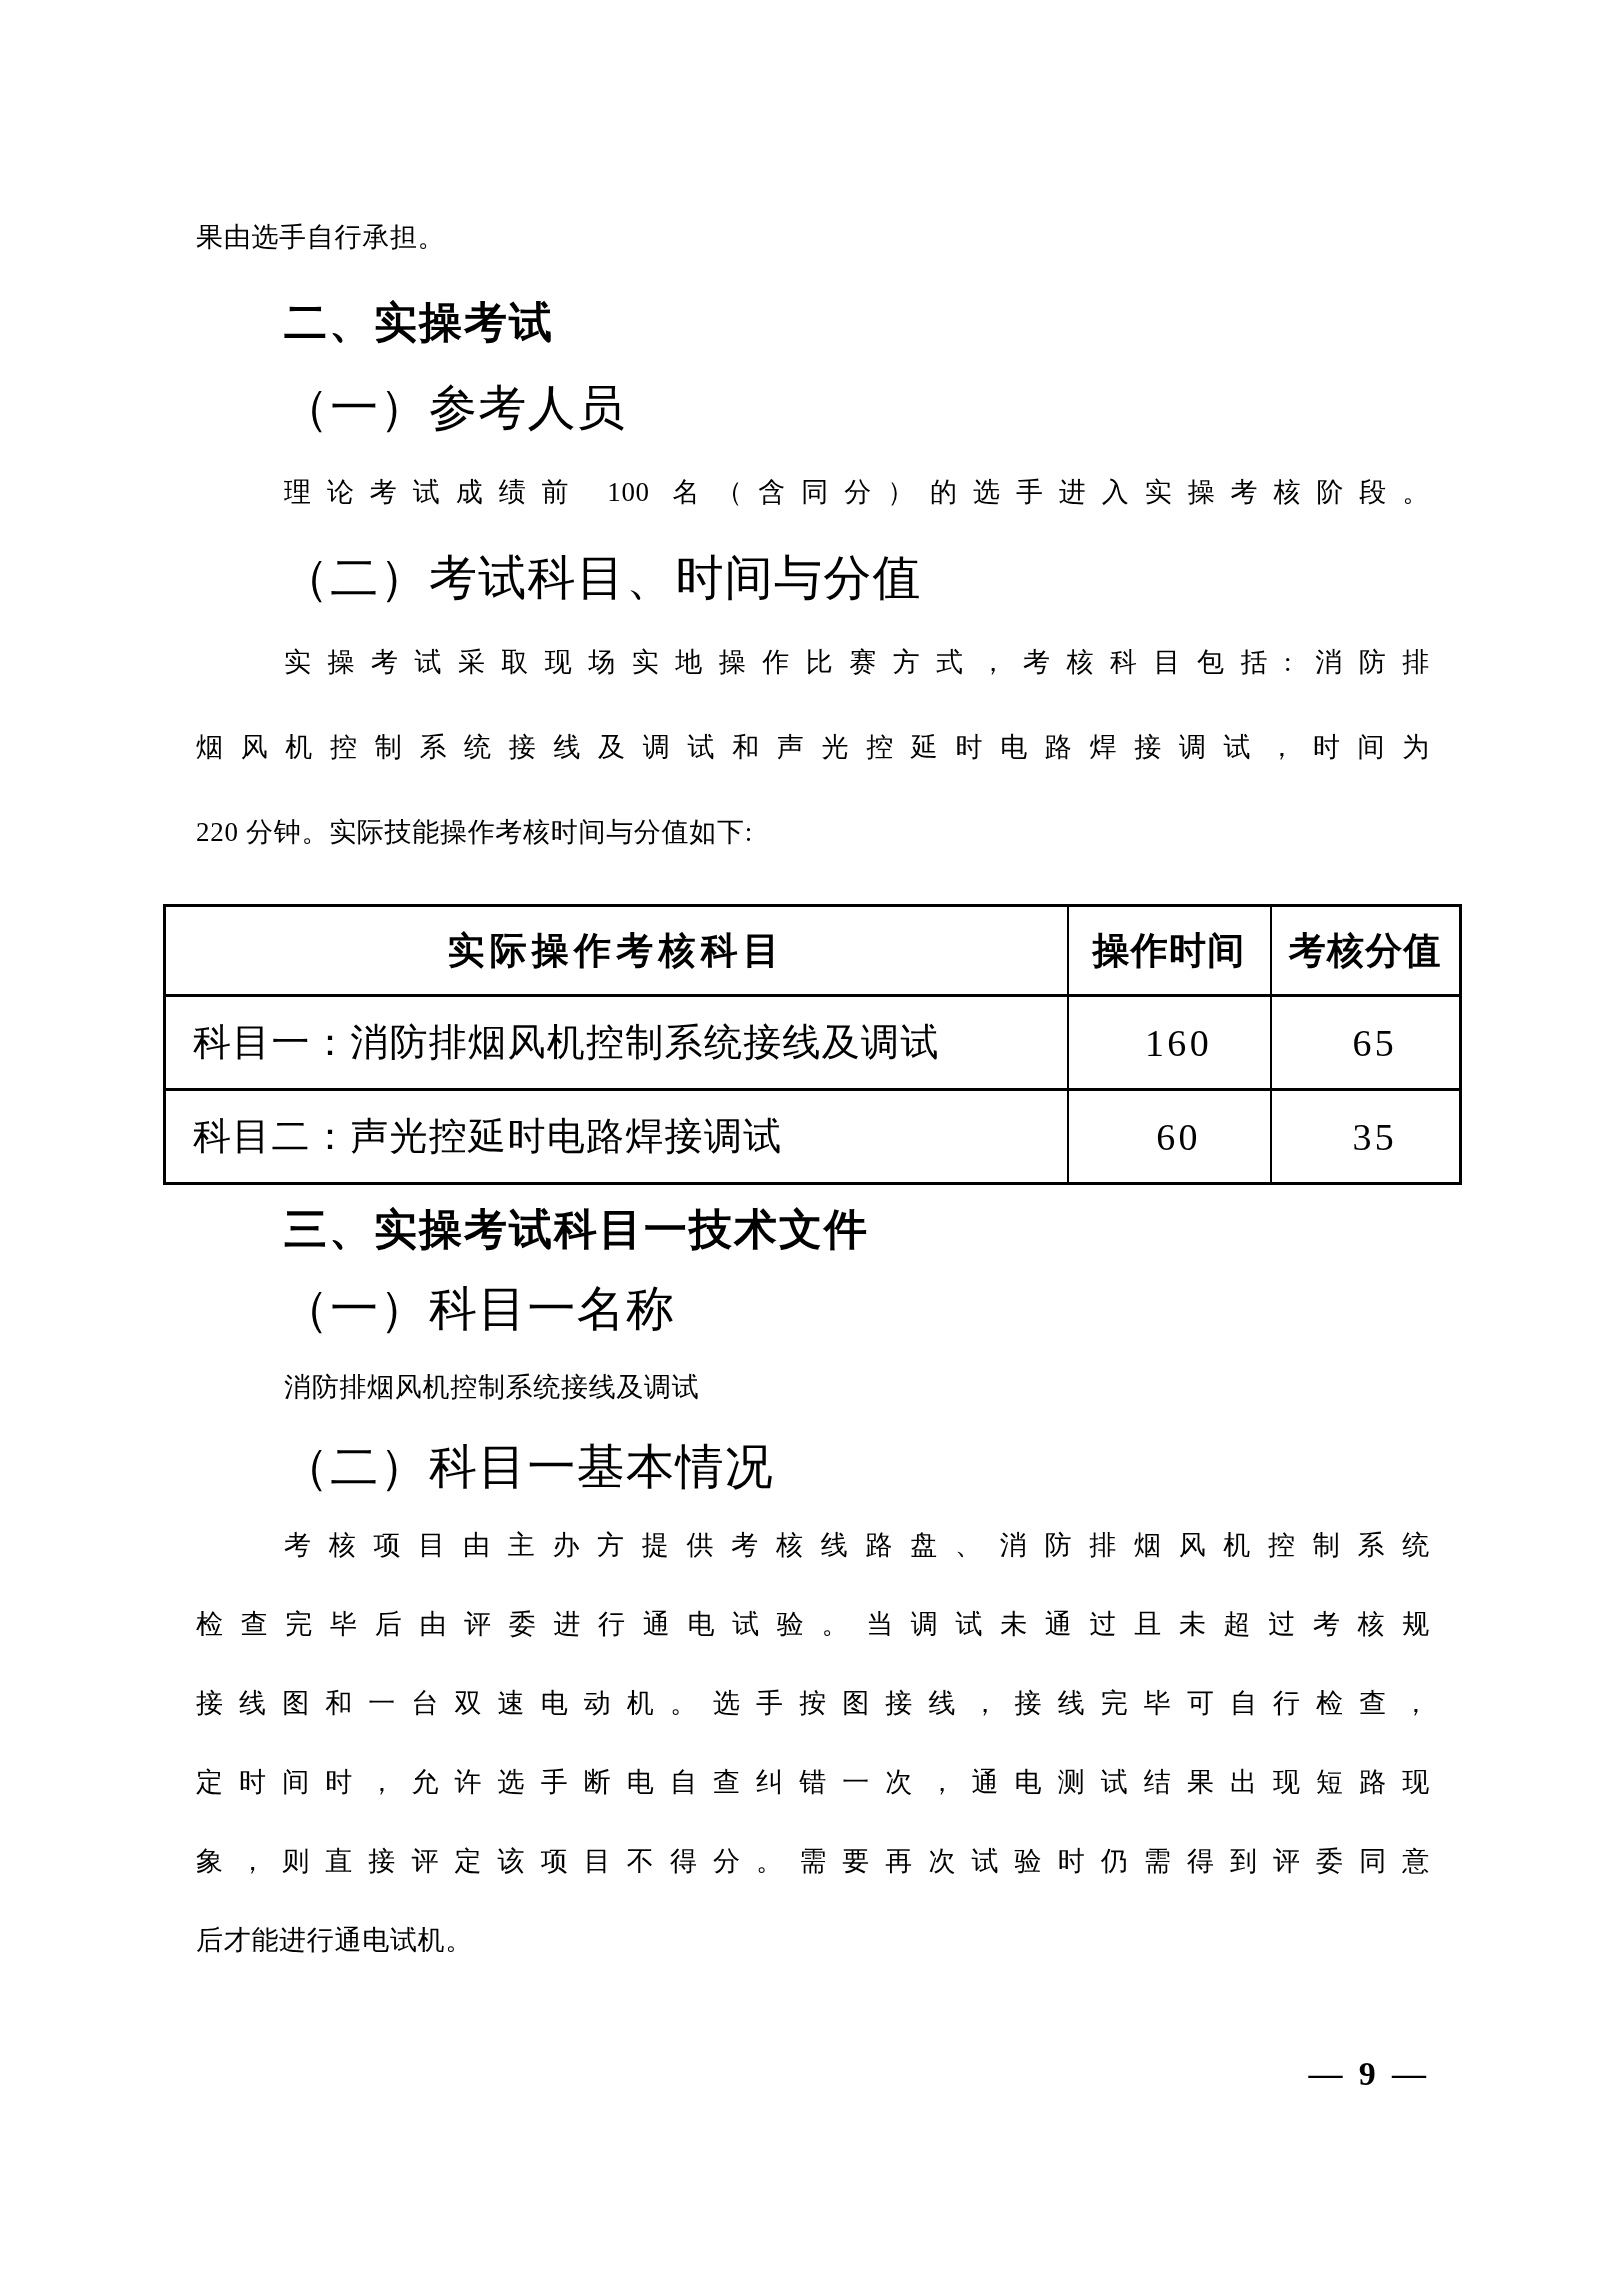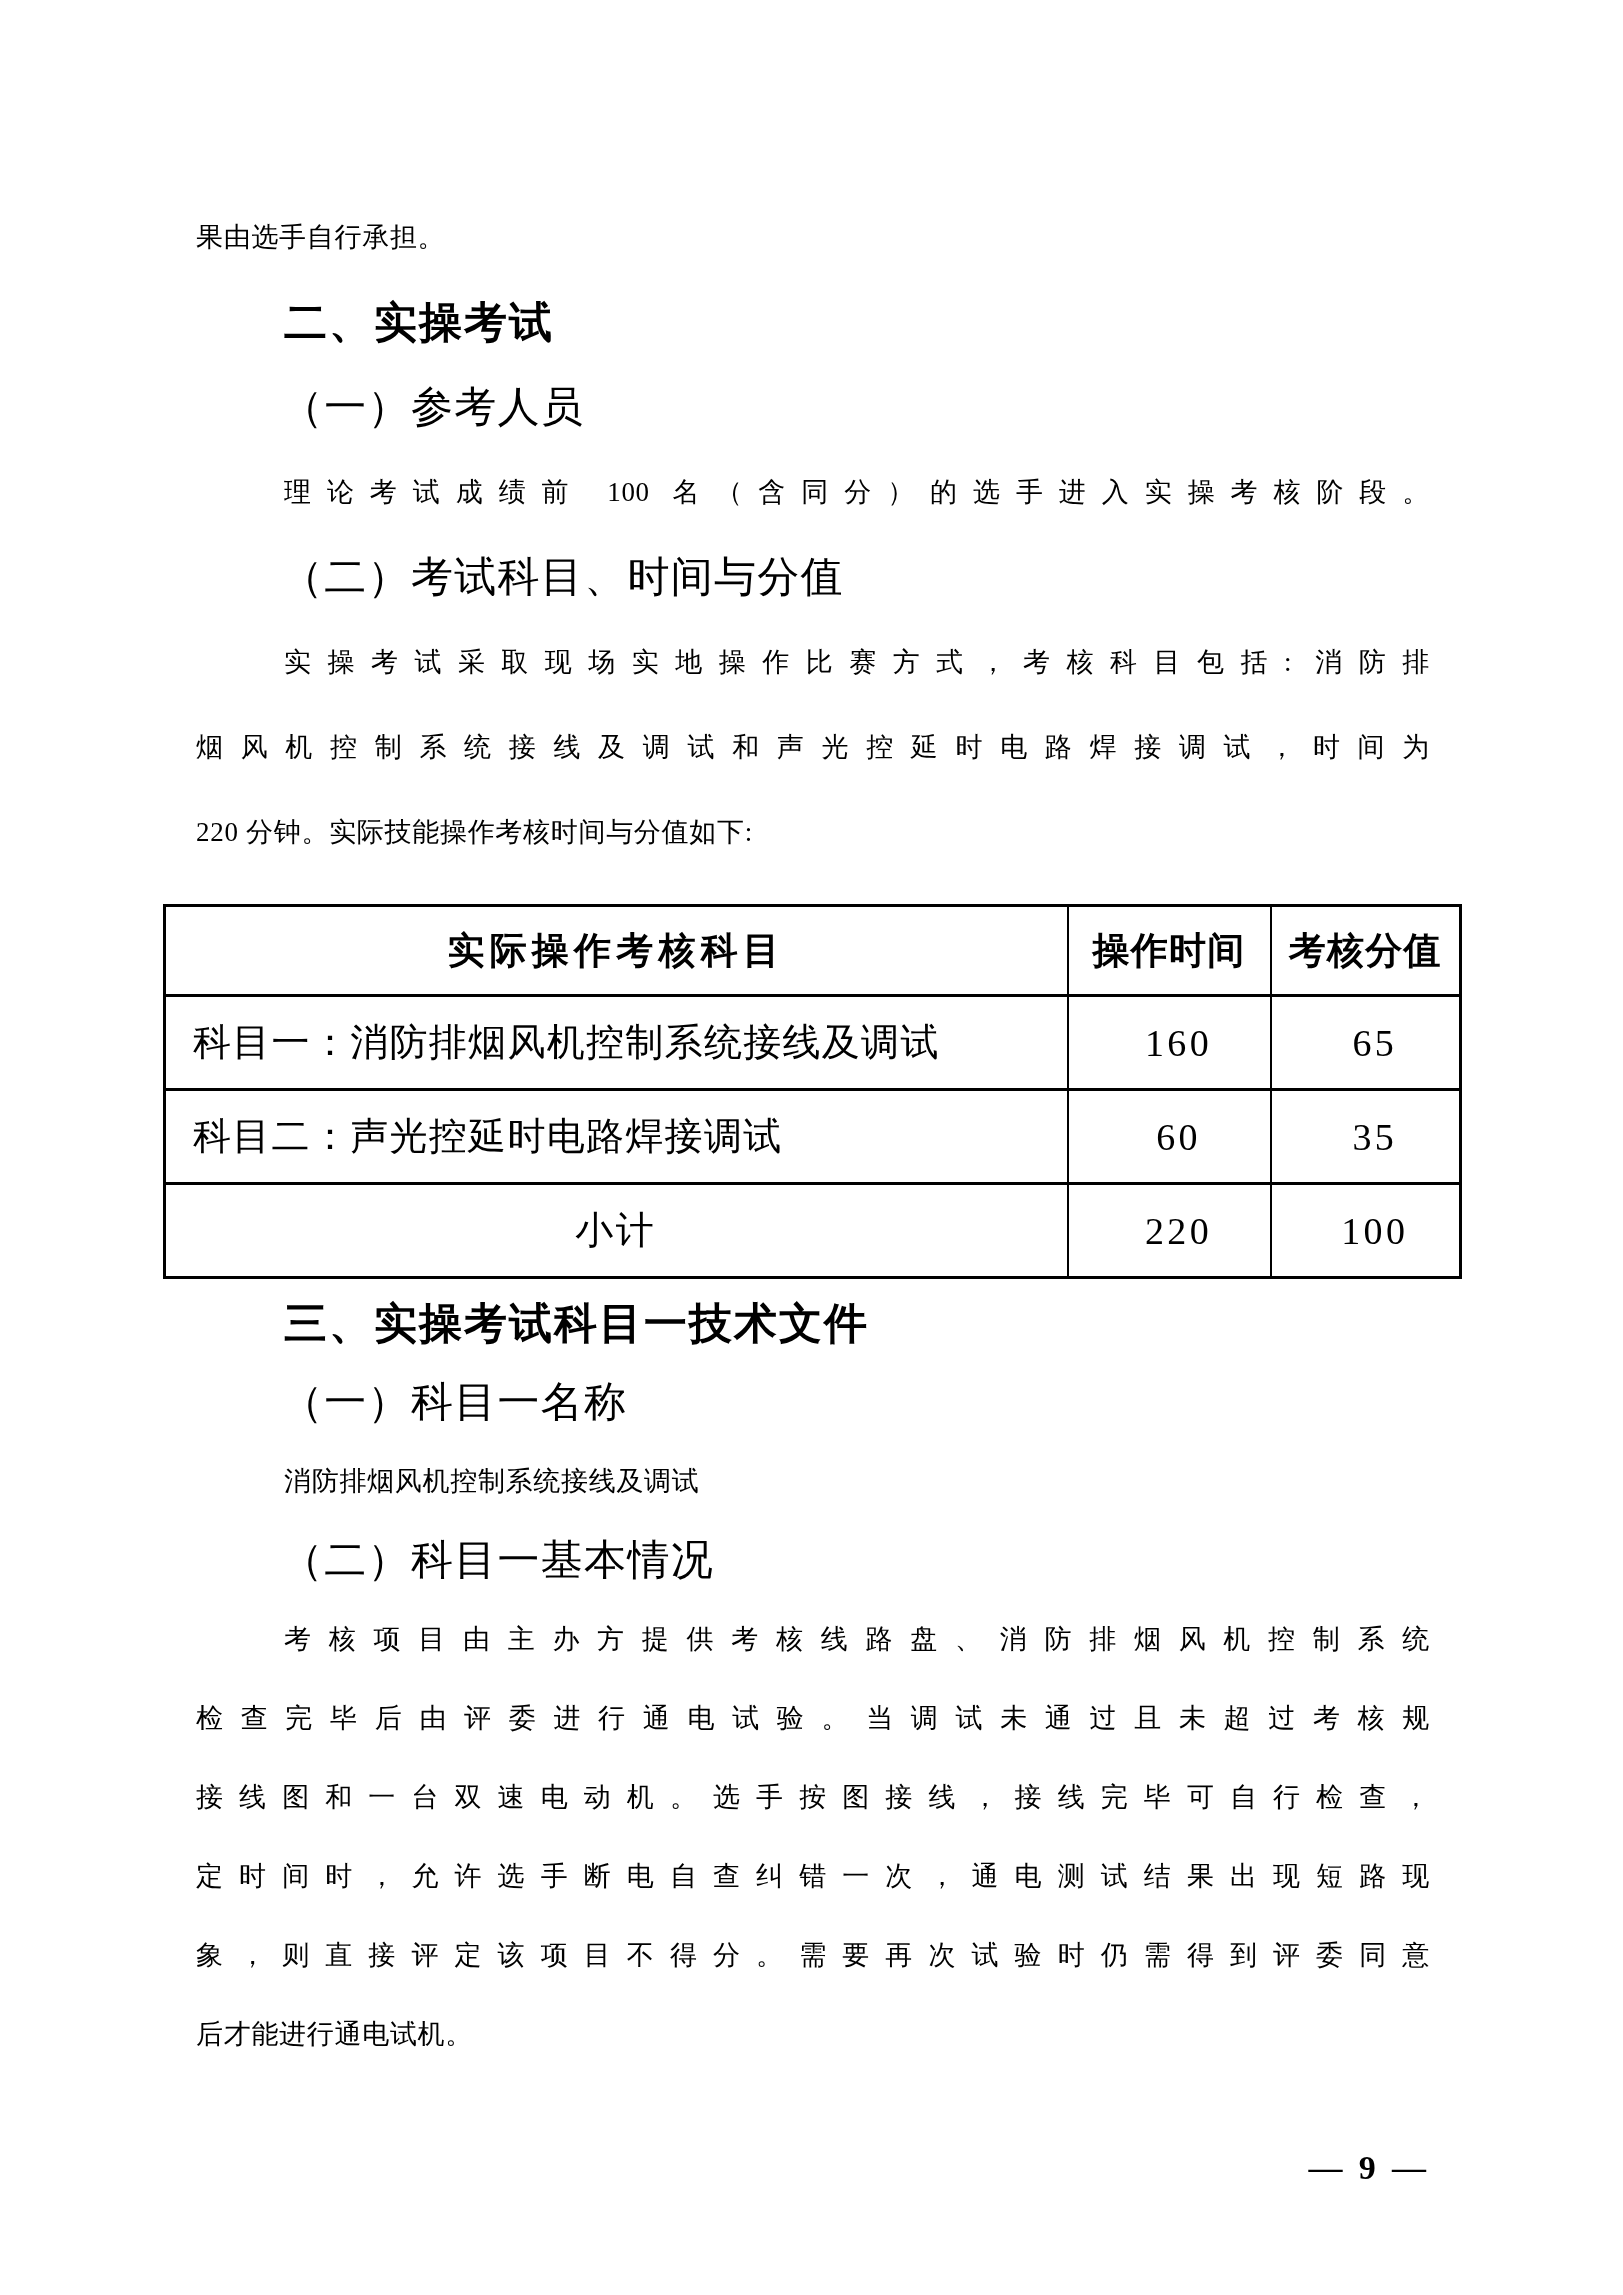--- a/index.html
+++ b/index.html
@@ -37,21 +37,21 @@
   }
   .indent { text-indent: 88px; }
   .heading {
     font-family: "Liberation Sans", "DejaVu Sans", sans-serif;
     font-weight: bold;
     font-size: 43px;
     letter-spacing: 2px;
     text-indent: 88px;
   }
   .subhead {
-    font-size: 42px;
+    font-size: 48px;
     letter-spacing: 1.3px;
     text-indent: 85px;
   }
   
   table.exam {
     border-collapse: collapse;
     table-layout: fixed;
     width: 1296px;
     margin-left: -33px;
     margin-top: 29px;
@@ -139,25 +139,20 @@
         <tr>
           <td class="cell-subject">科目一：消防排烟风机控制系统接线及调试</td>
           <td class="cell-num">160</td>
           <td class="cell-num">65</td>
         </tr>
         <tr>
           <td class="cell-subject">科目二：声光控延时电路焊接调试</td>
           <td class="cell-num">60</td>
           <td class="cell-num">35</td>
         </tr>
-        <tr>
-          <td class="cell-subject subtotal">小计</td>
-          <td class="cell-num">220</td>
-          <td class="cell-num">100</td>
-        </tr>
       </tbody>
     </table>
 
     <div class="line s3 heading after-table">三、实操考试科目一技术文件</div>
 
     <div class="line s3 subhead">（一）科目一名称</div>
 
     <div class="line s3 indent">消防排烟风机控制系统接线及调试</div>
 
     <div class="line s3 subhead">（二）科目一基本情况</div>

